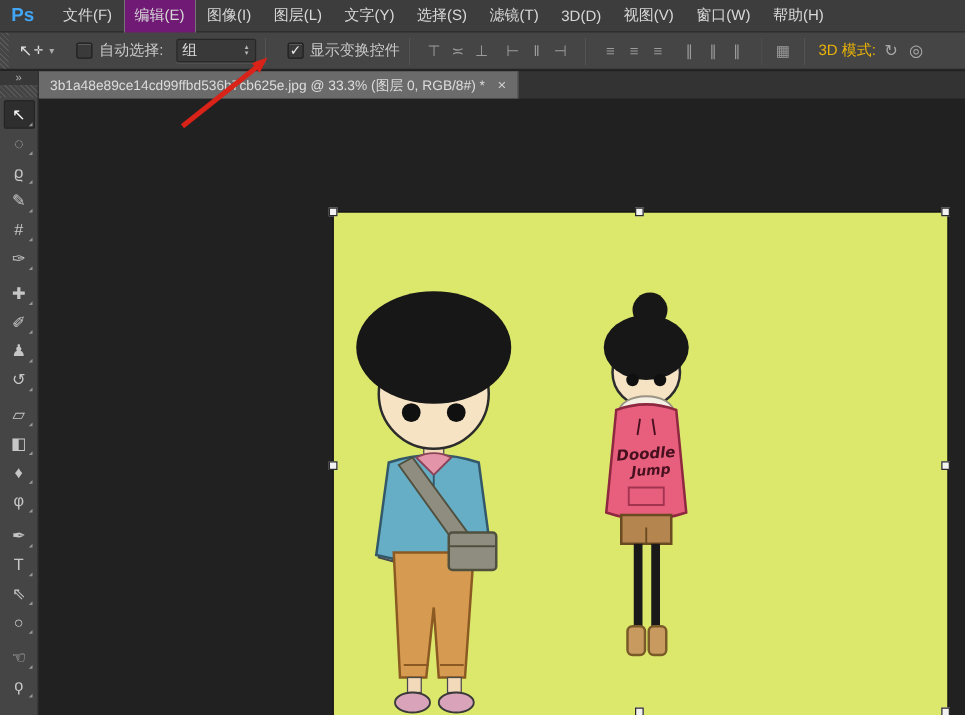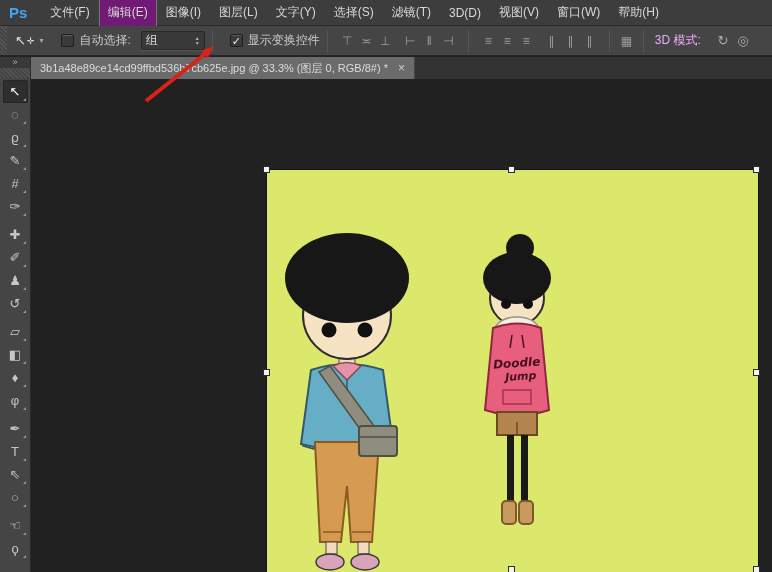--- a/index.html
+++ b/index.html
@@ -27,21 +27,21 @@
     border-radius:2px;margin:0 5px 0 10px;text-align:center}
   .cb .mark{display:block;color:#ececec;font-size:11px;line-height:12px}
   .lbl{white-space:nowrap}
   .dd{display:flex;align-items:center;background:#393939;border:1px solid #272727;box-shadow:0 1px 0 #565656;
     border-radius:2px;height:19px;width:64px;margin-left:10px;padding:0 4px}
   .dd .val{flex:1;font-size:12px;color:#ddd}
   .dd .stepper{display:flex;flex-direction:column;font-size:5px;line-height:5px;color:#b5b5b5}
   .sep{width:1px;height:22px;background:#2e2e2e;border-right:1px solid #555;margin:0 7px}
   .icon-group{display:flex;align-items:center;margin:0 3px}
   .ai{width:19px;text-align:center;font-size:12px;color:#9c9c9c}
-  .threed-label{margin:0 12px 0 4px;white-space:nowrap;color:#f0abfc}
+  .threed-label{margin:0 2px 0 4px;white-space:nowrap;color:#eab308}
   .t3{width:20px;text-align:center;font-size:13px;color:#a8a8a8}
 
   
   .tabbar{position:absolute;top:57px;left:31px;right:0;height:22px;background:#333;display:flex}
   .tab{display:flex;align-items:center;gap:10px;background:#6b6b6b;color:#dcdcdc;font-size:11px;
     padding:0 9px;height:22px;border-right:1px solid #454545;white-space:nowrap}
   .tab .close{color:#cfcfcf;font-size:12px}
 
   
   .toolbar{position:absolute;top:57px;left:0;width:31px;bottom:0;background:#454545;border-right:1px solid #2b2b2b}

